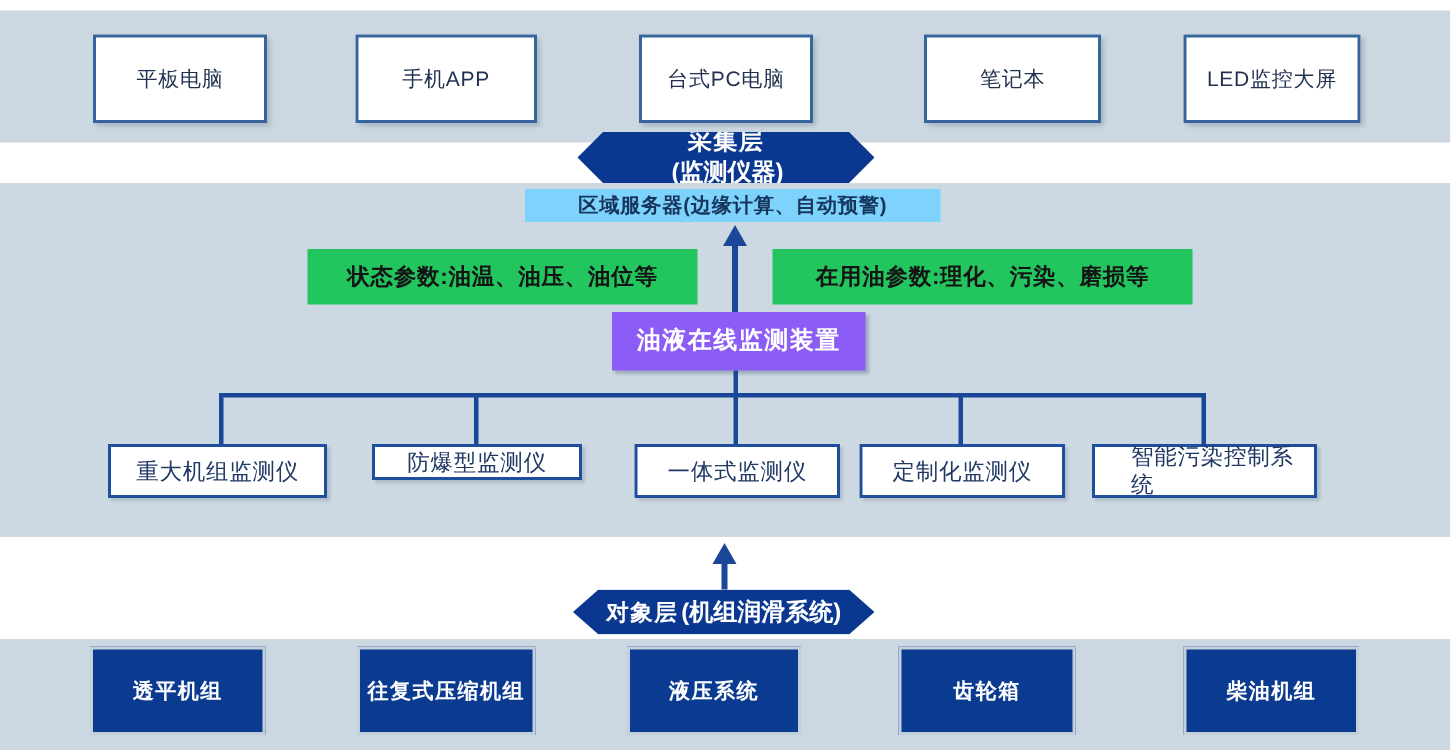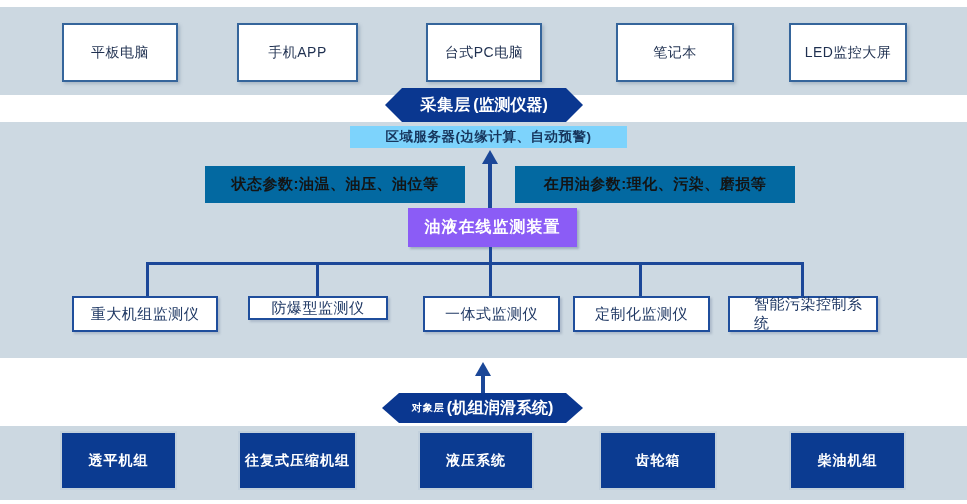--- a/index.html
+++ b/index.html
@@ -29,21 +29,21 @@
           display:flex;align-items:center;justify-content:center;
           clip-path:polygon(17px 0%,calc(100% - 17px) 0%,100% 50%,calc(100% - 17px) 100%,17px 100%,0% 50%);}
   .banner .t1{font-size:16px;font-weight:bold;letter-spacing:1px;}
   .banner .t2{font-size:16px;font-weight:bold;margin-left:2px;}
 
   
   .server-box{position:absolute;background:#7dd3fc;display:flex;align-items:center;justify-content:center;
           color:#17365d;font-size:13.5px;font-weight:bold;letter-spacing:.5px;z-index:2;}
 
   
-  .param{position:absolute;background:#0369a1;display:flex;align-items:center;justify-content:center;
+  .param{position:absolute;background:#22c55e;display:flex;align-items:center;justify-content:center;
          color:#141414;font-size:15px;font-weight:bold;letter-spacing:.5px;}
 
   
   .line{position:absolute;background:#1b4798;}
 
   
   .uparrow{position:absolute;display:flex;flex-direction:column;align-items:center;}
   .uparrow .head{width:0;height:0;border-left:8px solid transparent;border-right:8px solid transparent;
                  border-bottom:14px solid #1b4798;}
   .uparrow .shaft{width:4px;background:#1b4798;flex:1;}
@@ -56,21 +56,21 @@
   <div class="band band-top"></div>
   <div class="band band-middle"></div>
   <div class="band band-bottom"></div>
 
   <div class="wbox" style="left:62px;top:23px;width:116px;height:59px;">平板电脑</div>
   <div class="wbox" style="left:237px;top:23px;width:121px;height:59px;">手机APP</div>
   <div class="wbox" style="left:426px;top:23px;width:116px;height:59px;">台式PC电脑</div>
   <div class="wbox" style="left:616px;top:23px;width:118px;height:59px;">笔记本</div>
   <div class="wbox" style="left:789px;top:23px;width:118px;height:59px;">LED监控大屏</div>
 
-  <div class="banner" style="left:385px;top:88px;width:198px;height:34px;">
+  <div class="banner" style="left:385px;top:88px;width:198px;height:34px;flex-direction:column;">
     <span class="t1">采集层</span>
     <span class="t2">(监测仪器)</span>
   </div>
 
   <div class="server-box" style="left:350px;top:126px;width:277px;height:22px;">区域服务器(边缘计算、自动预警)</div>
 
   <div class="uparrow" style="left:482px;top:150px;width:16px;height:58px;">
     <div class="head"></div>
     <div class="shaft"></div>
   </div>
@@ -93,21 +93,21 @@
   <div class="wbox small" style="left:423px;top:296px;width:137px;height:36px;">一体式监测仪</div>
   <div class="wbox small" style="left:573px;top:296px;width:137px;height:36px;">定制化监测仪</div>
   <div class="wbox small" style="left:728px;top:296px;width:150px;height:36px;padding-left:24px;">智能污染控制系统</div>
 
   <div class="uparrow" style="left:475px;top:362px;width:16px;height:31px;">
     <div class="head"></div>
     <div class="shaft"></div>
   </div>
 
   <div class="banner" style="left:382px;top:393px;width:201px;height:30px;">
-    <span class="t1" style="font-size:10px;">对象层</span>
+    <span class="t1" style="font-size:15px;">对象层</span>
     <span class="t2">(机组润滑系统)</span>
   </div>
 
   <div class="dbox" style="left:60px;top:431px;width:117px;height:59px;">透平机组</div>
   <div class="dbox" style="left:238px;top:431px;width:119px;height:59px;">往复式压缩机组</div>
   <div class="dbox" style="left:418px;top:431px;width:116px;height:59px;">液压系统</div>
   <div class="dbox" style="left:599px;top:431px;width:118px;height:59px;">齿轮箱</div>
   <div class="dbox" style="left:789px;top:431px;width:117px;height:59px;text-align:center;">柴油机组</div>
 
 </div>

